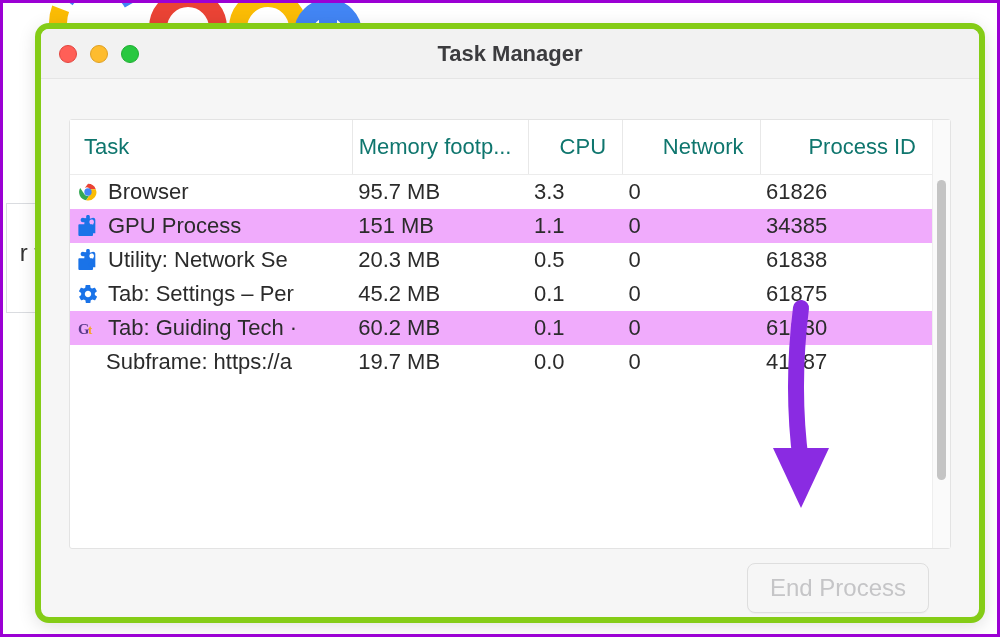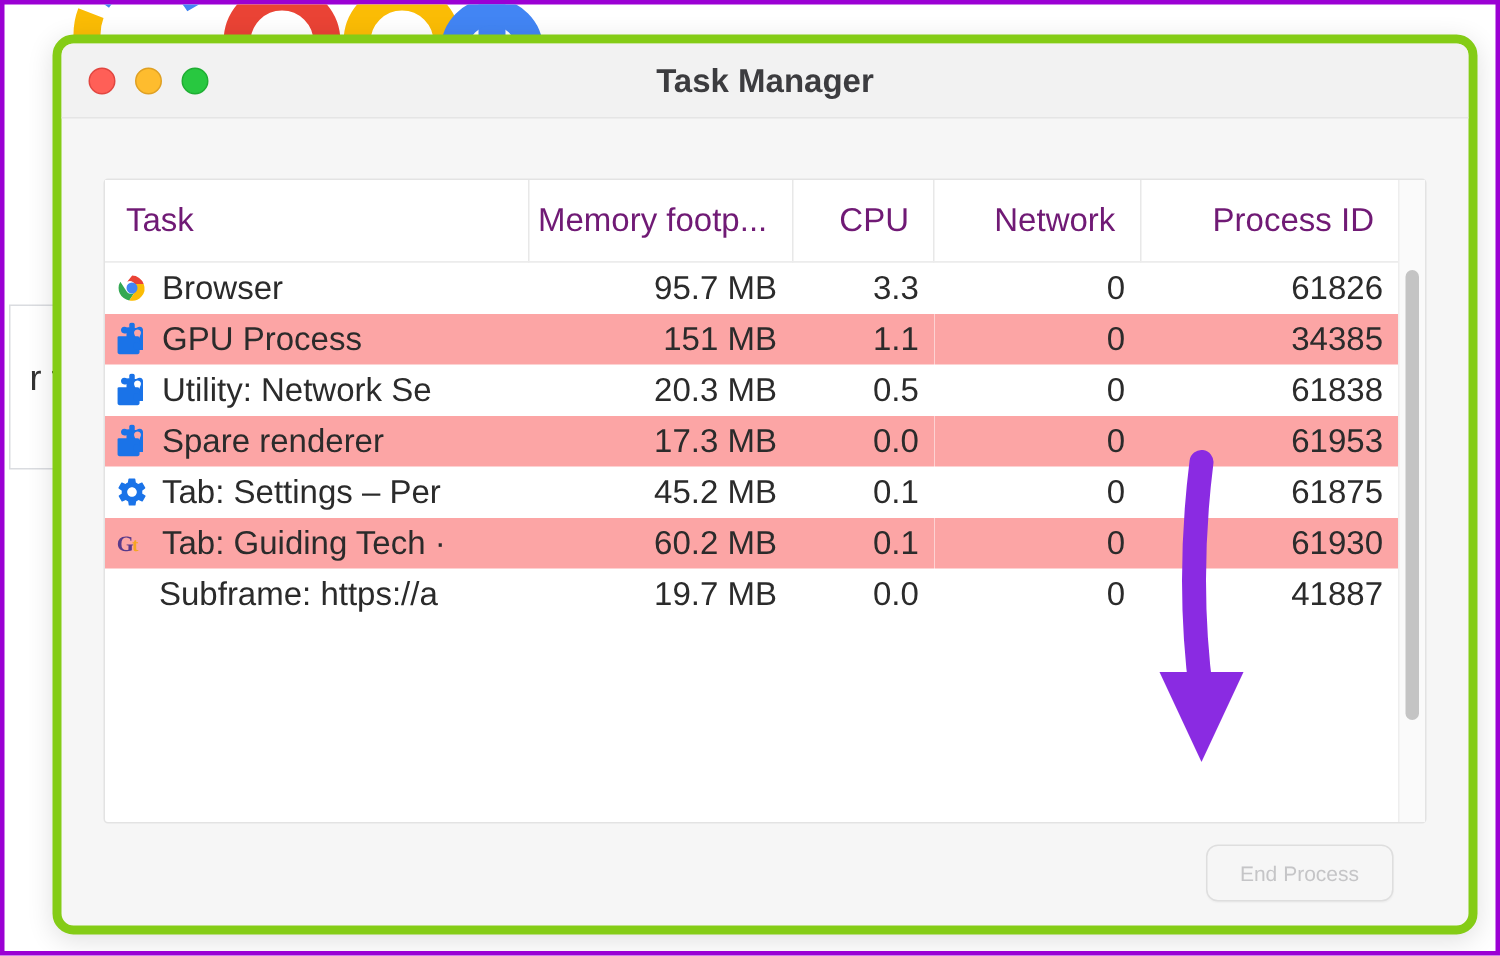--- a/index.html
+++ b/index.html
@@ -95,31 +95,31 @@
       color: #2b2b2b;
     }
     thead th {
       text-align: right;
       font-weight: 400;
       padding: 14px 16px 14px 6px;
       border-right: 1px solid #e8e8e8;
       border-bottom: 1px solid #ececec;
       white-space: nowrap;
       background: #fff;
-      color: #701a75;
+      color: #0f766e;
     }
     thead th:first-child { text-align: left; padding-left: 14px; }
     thead th:last-child { border-right: none; }
     tbody td {
       padding: 4px 10px 4px 6px;
-      text-align: right;
+      text-align: left;
       white-space: nowrap;
       overflow: hidden;
     }
-    tbody tr.striped td { background: #fca5a5; }
+    tbody tr.striped td { background: #f0abfc; }
     tbody td.task-cell {
       text-align: center;
       padding-left: 6px;
       overflow: hidden;
       text-overflow: clip;
       max-width: 0;
     }
     .task-inner {
       display: flex;
       align-items: center;
@@ -154,21 +154,21 @@
     .footer {
       display: flex;
       justify-content: flex-end;
       padding: 14px 22px 0 0;
     }
     .end-process-btn {
       background: #f6f6f6;
       border: 1px solid #dedede;
       border-radius: 8px;
       padding: 10px 22px;
-      font-size: 14px;
+      font-size: 24px;
       color: #c5c5c7;
       box-shadow: 0 1px 1px rgba(0,0,0,0.03);
     }
     .arrow-annotation {
       position: absolute;
       top: 295px;
       left: 758px;
       z-index: 5;
       pointer-events: none;
     }
@@ -273,37 +273,20 @@
     </svg>
                     </span>
                     <span class="task-label">Utility: Network Se</span>
                   </div>
                 </td>
                 <td>20.3 MB</td>
                 <td>0.5</td>
                 <td>0</td>
                 <td>61838</td>
               </tr>
-              <tr class="striped">
-                <td class="task-cell">
-                  <div class="task-inner">
-                    <span class="icon-holder">
-                      <svg width="22" height="22" viewBox="0 0 24 24">
-      <path d="M20 11h-2.5c0-1.5 1-2 1-3.5C18.5 5.5 17 5 16 5s-2.5.5-2.5 2.5c0 1.5 1 2 1 3.5H10V7c-1.5 0-2 1-3.5 1C4.5 8 4 6.5 4 5.5S4.5 3 6.5 3c1.5 0 2 1 3.5 1V1.5C10 .5 11 0 12 0s2 .5 2 1.5V4c1.5 0 2-1 3.5-1C19.5 3 20 4.5 20 5.5v5.5z M4 11v9h16v-9H4z" fill="#1a73e8"></path>
-      <path d="M3 10h5v-2c0-1-1-1-1-2.5 0-1.5 1.2-2 2.5-2s2.5.5 2.5 2c0 1.5-1 1.5-1 2.5v2h5c1 0 1.5.5 1.5 1.5v4c-1 0-1-1-2.5-1-1.5 0-2 1.2-2 2.5s.5 2.5 2 2.5c1.5 0 1.5-1 2.5-1v3c0 1-.5 1.5-1.5 1.5H3c-1 0-1.5-.5-1.5-1.5v-11C1.5 10.5 2 10 3 10z" fill="#1a73e8"></path>
-    </svg>
-                    </span>
-                    <span class="task-label">Spare renderer</span>
-                  </div>
-                </td>
-                <td>17.3 MB</td>
-                <td>0.0</td>
-                <td>0</td>
-                <td>61953</td>
-              </tr>
               <tr>
                 <td class="task-cell">
                   <div class="task-inner">
                     <span class="icon-holder">
                       <svg width="22" height="22" viewBox="0 0 24 24">
       <path d="M19.4 13c0-.3.1-.7.1-1s0-.7-.1-1l2.1-1.6c.2-.1.2-.4.1-.6l-2-3.5c-.1-.2-.4-.3-.6-.2l-2.5 1c-.5-.4-1.1-.7-1.7-1l-.4-2.6c0-.2-.2-.4-.5-.4h-4c-.2 0-.4.2-.5.4l-.4 2.6c-.6.2-1.2.6-1.7 1l-2.5-1c-.2-.1-.5 0-.6.2l-2 3.5c-.1.2-.1.5.1.6L4.6 11c0 .3-.1.7-.1 1s0 .7.1 1l-2.1 1.6c-.2.1-.2.4-.1.6l2 3.5c.1.2.4.3.6.2l2.5-1c.5.4 1.1.7 1.7 1l.4 2.6c0 .2.2.4.5.4h4c.2 0 .4-.2.5-.4l.4-2.6c.6-.2 1.2-.6 1.7-1l2.5 1c.2.1.5 0 .6-.2l2-3.5c.1-.2.1-.5-.1-.6L19.4 13zM12 15.5c-1.9 0-3.5-1.6-3.5-3.5s1.6-3.5 3.5-3.5 3.5 1.6 3.5 3.5-1.6 3.5-3.5 3.5z" fill="#1a73e8"></path>
     </svg>
                     </span>
                     <span class="task-label">Tab: Settings – Per</span>
                   </div>

